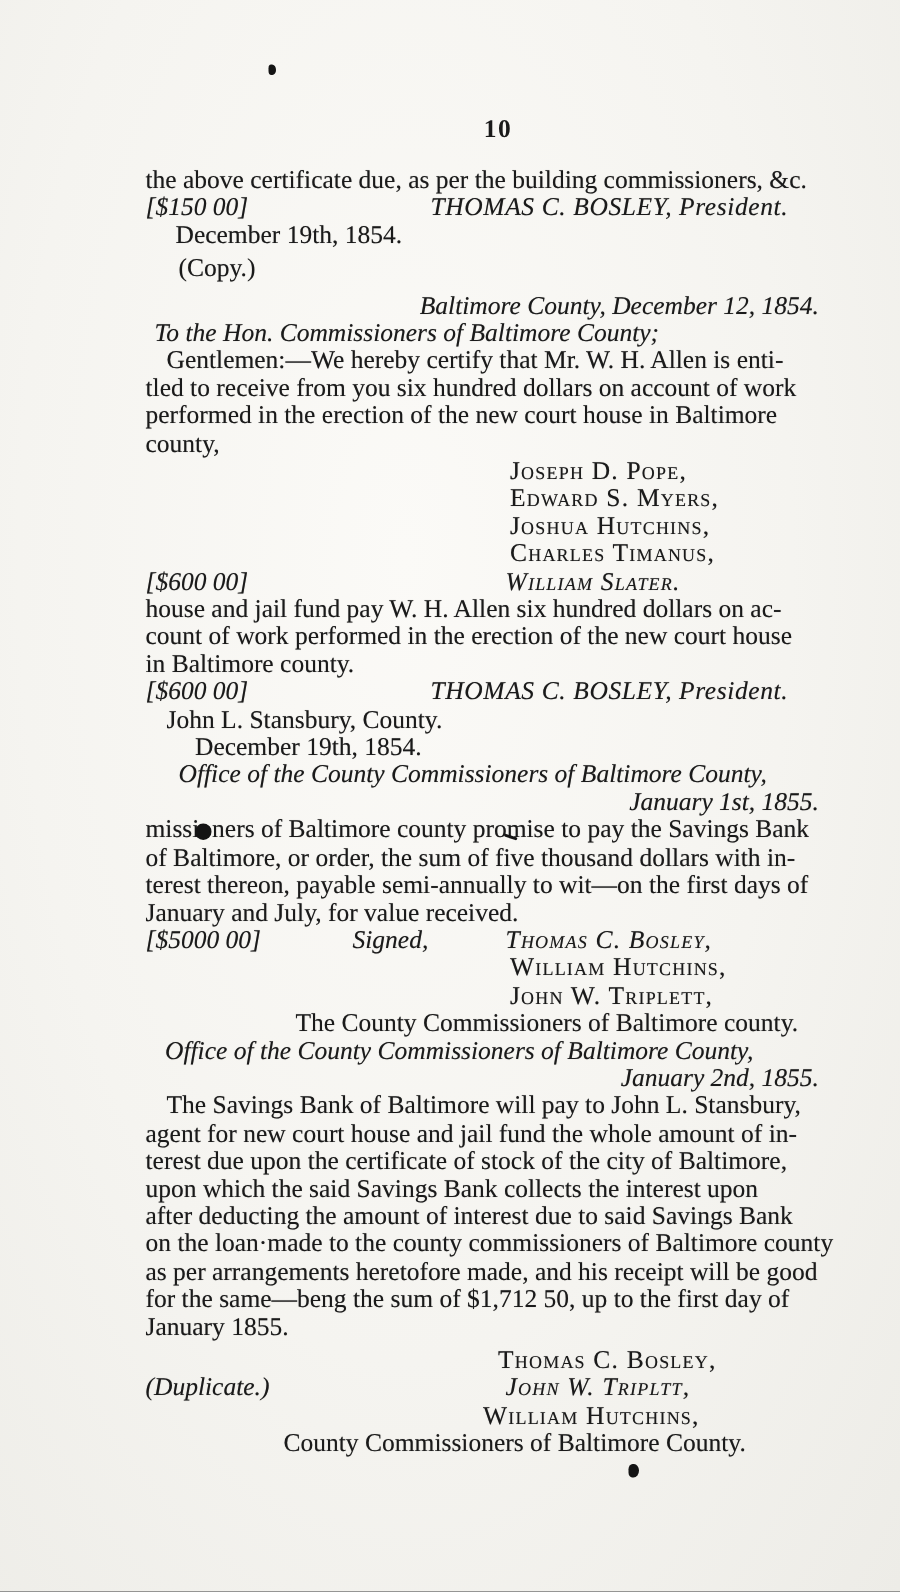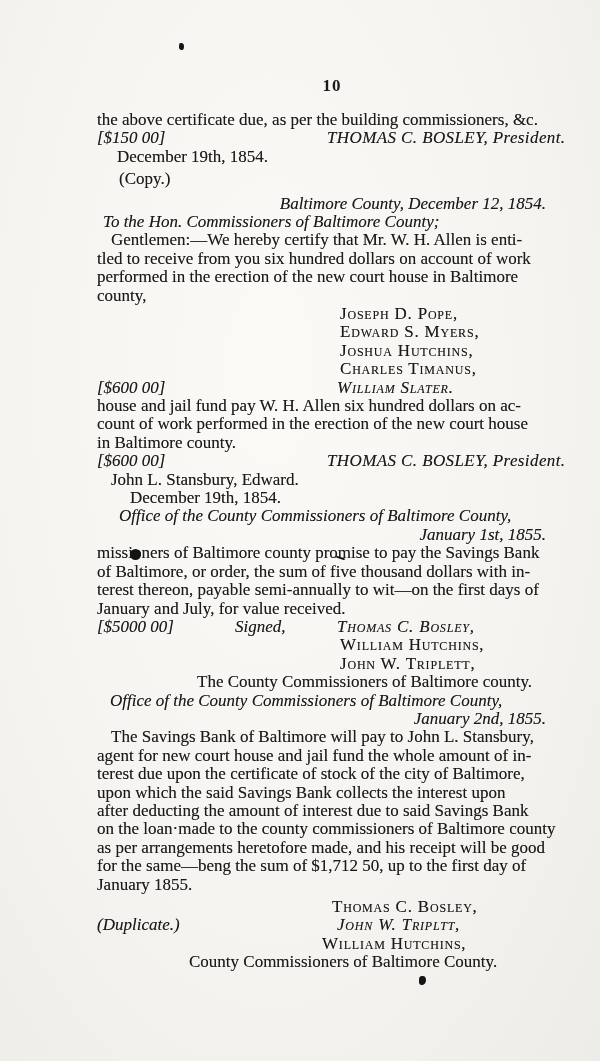--- a/index.html
+++ b/index.html
@@ -35,21 +35,21 @@
   .names{margin-left:243px;}
   .names-b{margin-left:235px;}
   .names-c{margin-left:225px;}
   .cc1{margin-left:100px;}
   .cc2{margin-left:92px;}
   .caps{font-variant:small-caps;letter-spacing:0.8px;}
   .split{height:18.4px;}
   .part{position:absolute;top:0;font-style:italic;}
   .slot-money{left:0;}
   .slot-signed{left:138px;}
-  .slot-president{left:190px;letter-spacing:0.4px;margin-left:40px;}
+  .slot-president{left:190px;letter-spacing:0.4px;}
   .slot-signature{left:240px;}
   .slot-duplicate{left:0;text-align:center;}
   .g2{margin-top:2px;}
   .g4{margin-top:4px;}
   .g6{margin-top:6px;}
   
   .ink{position:absolute;background:#141414;border-radius:50%;}
   .ink-speck-top{left:179px;top:43px;width:5px;height:7px;border-radius:40% 60% 55% 45%;}
   .ink-blot-left{left:130px;top:549px;width:11px;height:11px;}
   .ink-dash{left:336px;top:557px;width:9px;height:2px;border-radius:2px;transform:rotate(18deg);}
@@ -83,21 +83,21 @@
         <span class="part slot-money">[$600 00]</span>
         <span class="part slot-signature caps">William Slater.</span>
       </div>
       <div class="ln flush">house and jail fund pay W. H. Allen six hundred dollars on ac-</div>
       <div class="ln flush">count of work performed in the erection of the new court house</div>
       <div class="ln flush">in Baltimore county.</div>
       <div class="ln split">
         <span class="part slot-money">[$600 00]</span>
         <span class="part slot-president">THOMAS C. BOSLEY, President.</span>
       </div>
-      <div class="ln para">John L. Stansbury, Edward.</div>
+      <div class="ln para">John L. Stansbury, County.</div>
       <div class="ln date2">December 19th, 1854.</div>
       <div class="ln office">Office of the County Commissioners of Baltimore County,</div>
       <div class="ln dright">January 1st, 1855.</div>
       <div class="ln flush">missioners of Baltimore county promise to pay the Savings Bank</div>
       <div class="ln flush">of Baltimore, or order, the sum of five thousand dollars with in-</div>
       <div class="ln flush">terest thereon, payable semi-annually to wit—on the first days of</div>
       <div class="ln flush">January and July, for value received.</div>
       <div class="ln split">
         <span class="part slot-money">[$5000 00]</span>
         <span class="part slot-signed">Signed,</span>

